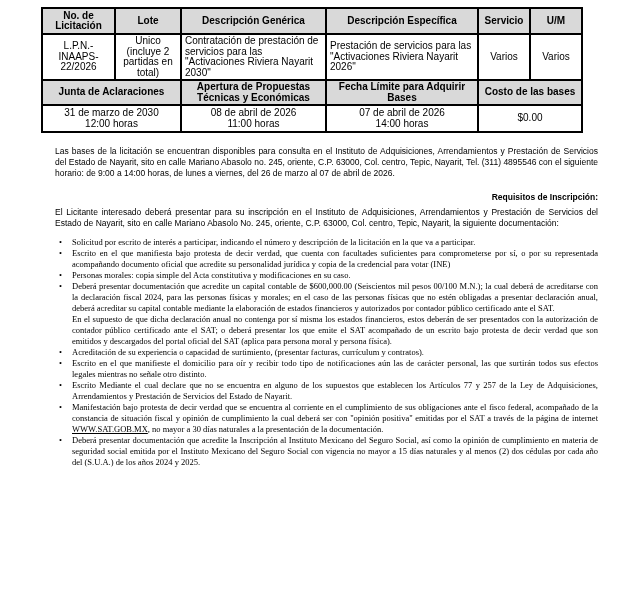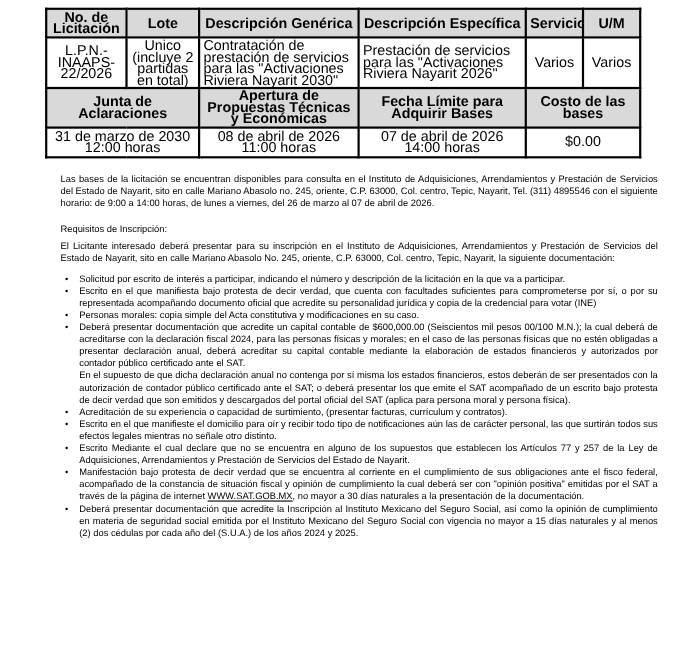--- a/index.html
+++ b/index.html
@@ -12,21 +12,21 @@
     -webkit-font-smoothing: antialiased;
   }
   .page { position: relative; width: 629px; height: 592px; overflow: hidden; background:#fff; }
 
   
   table.tender {
     border-collapse: collapse;
     table-layout: fixed;
     width: 540px;
     margin: 7px 0 0 41px;
-    font-size: 13px;
+    font-size: 10px;
     line-height: 10.5px;
   }
   table.tender td {
     border: 2px solid #000;
     padding: 1px 3px;
     text-align: center;
     vertical-align: middle;
     overflow: hidden;
   }
   table.tender td.hdr {
@@ -44,29 +44,30 @@
     margin-left: 55px;
     width: 543px;
     font-size: 8.5px;
     line-height: 11px;
     text-align: justify;
   }
   p.para { margin: 13px 0 0 0; }
   h3.req-heading {
     font-size: 8.5px;
     line-height: 11px;
-    text-align: left;
-    font-weight: normal;
+    text-align: right;
+    font-weight: bold;
     margin: 13px 0 4px 0;
   }
   p.intro { margin: 0; }
   ul.req-list {
     margin: 8px 0 0 0;
     padding: 0;
     list-style: none;
+    font-family: Liberation Serif, serif;
   }
   ul.req-list li {
     position: relative;
     padding-left: 17px;
     text-align: justify;
     margin: 0;
   }
   ul.req-list li::before {
     content: "\2022";
     position: absolute;

